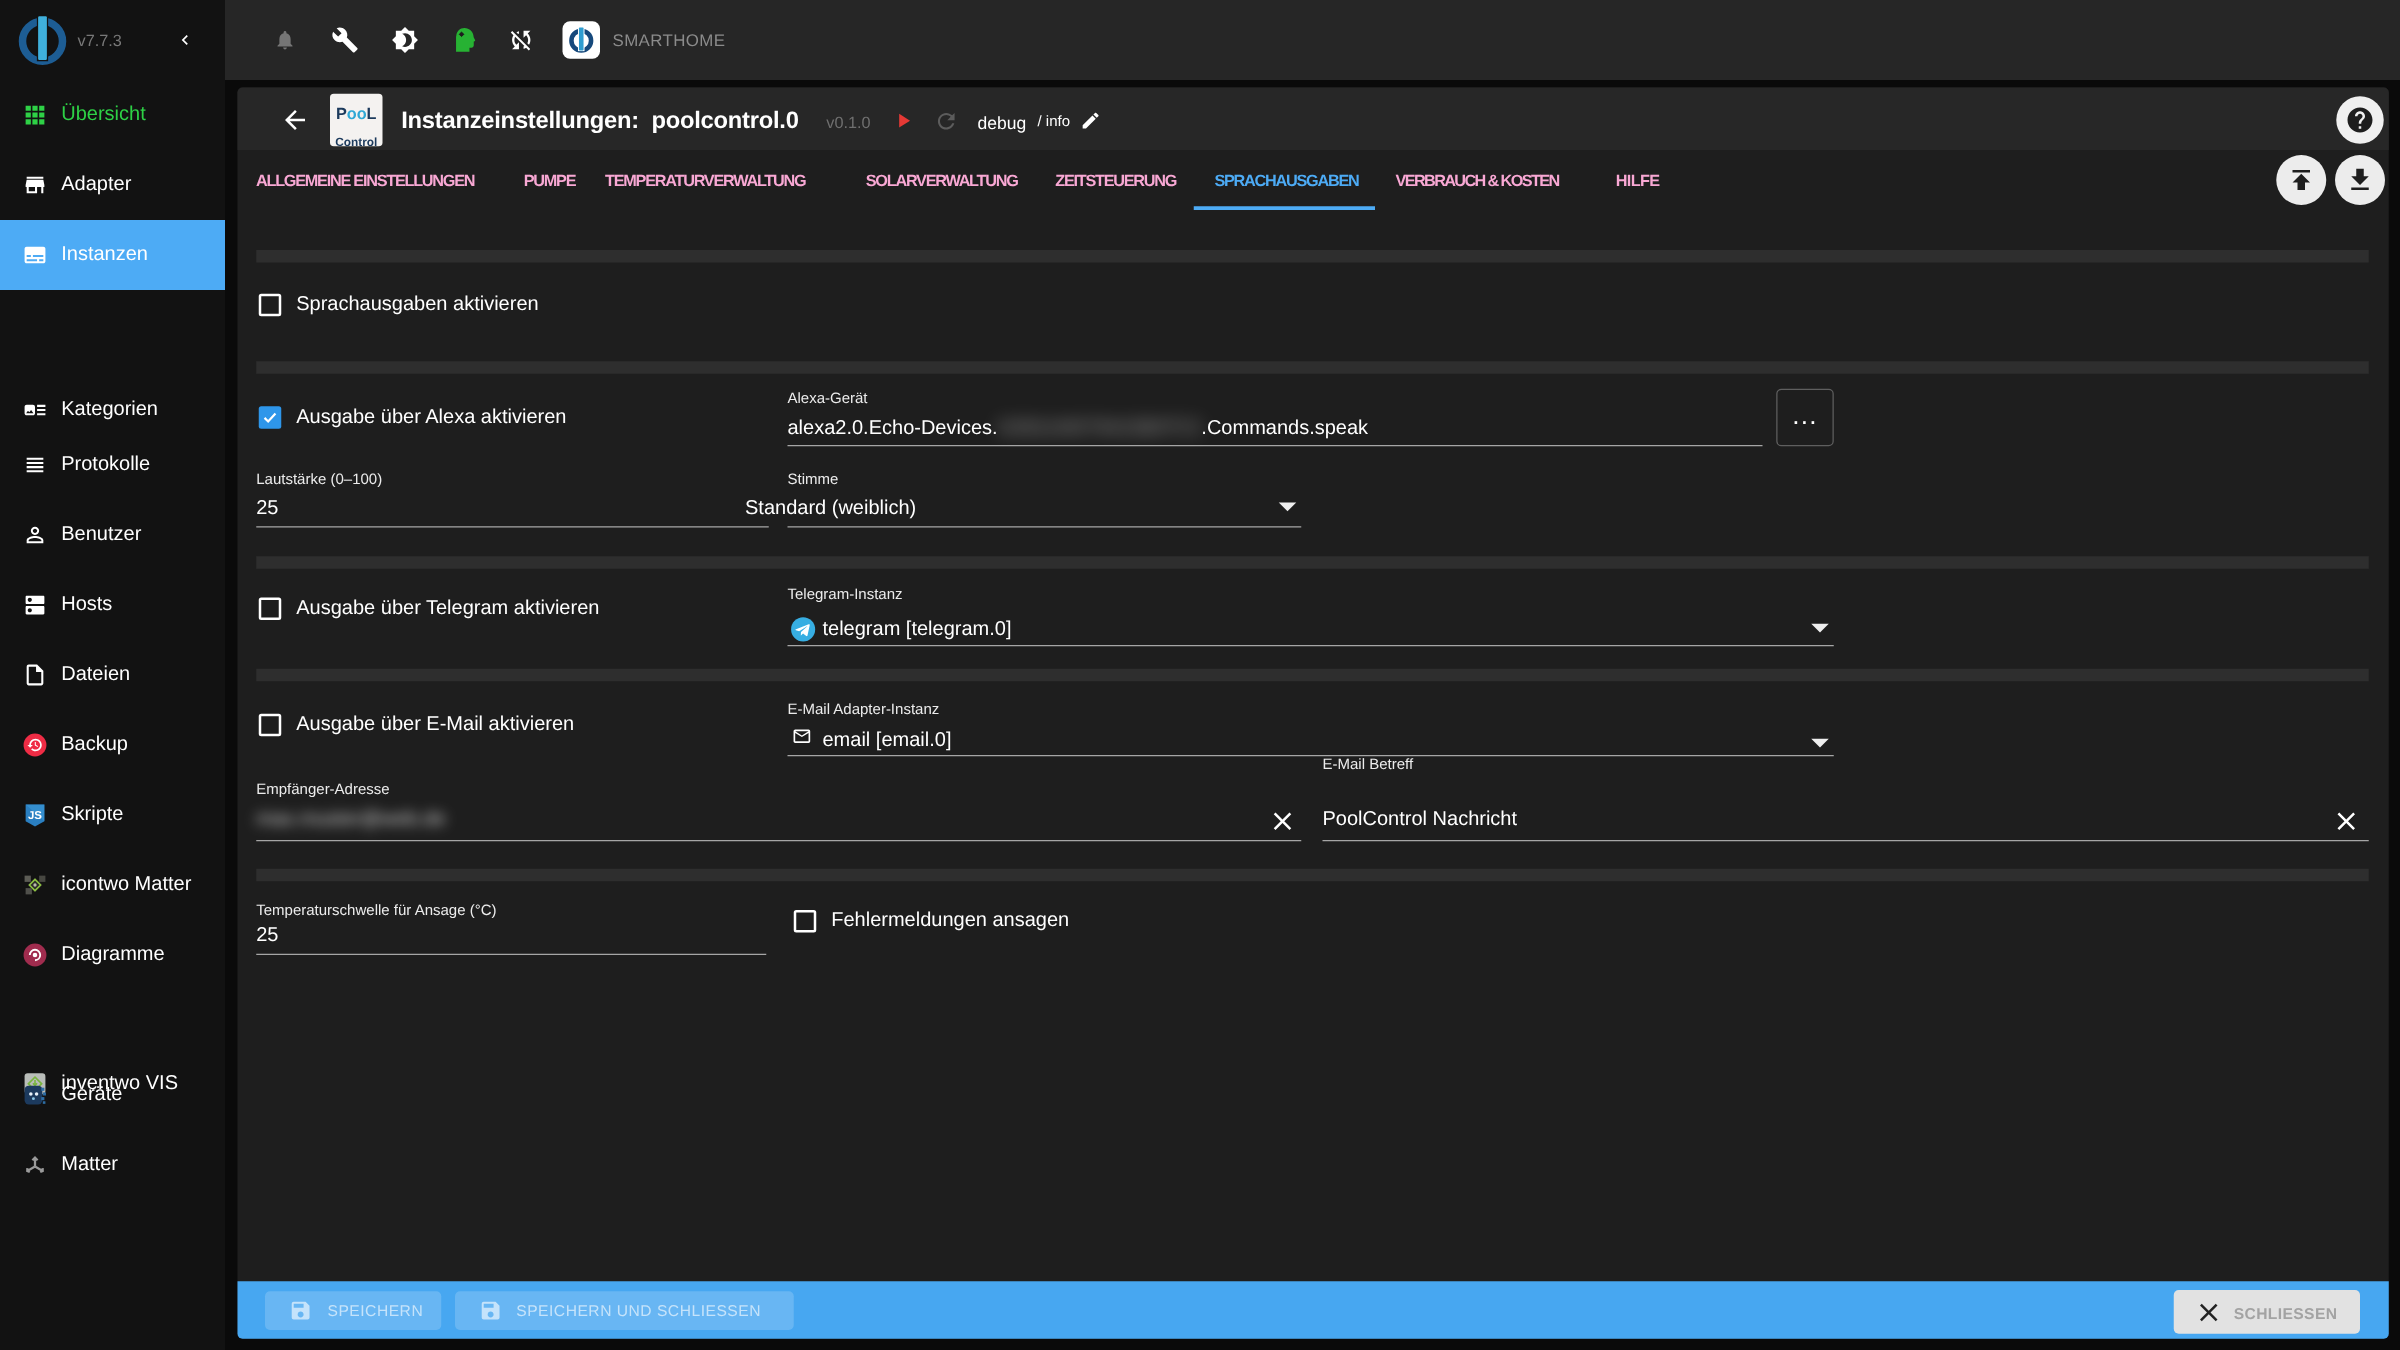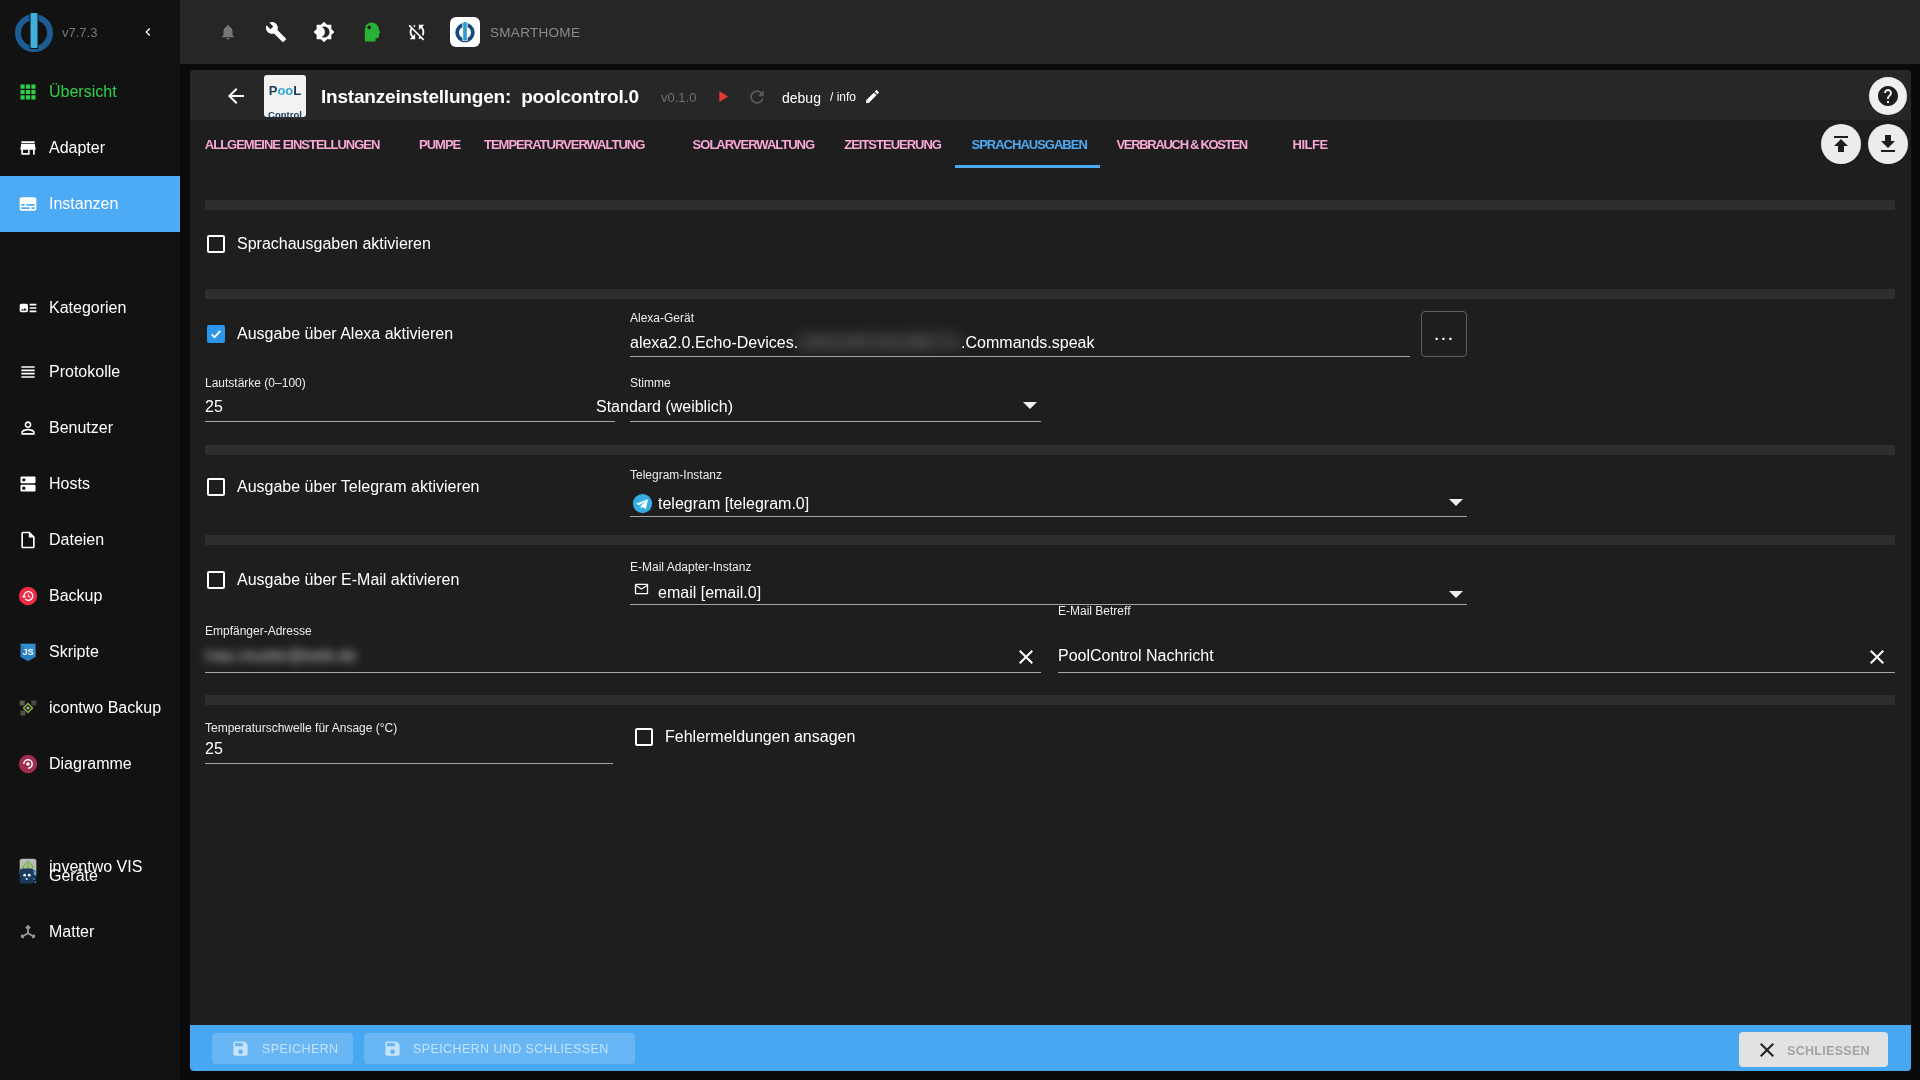--- a/index.html
+++ b/index.html
@@ -53,21 +53,21 @@
         <path d="M20 4H4v2h16V4zm1 10v-2l-1-5H4l-1 5v2h1v6h10v-6h4v6h2v-6h1zm-9 4H6v-4h6v4z"></path>
       </svg>
     <span class="mi-txt">Adapter</span>
   </div>
   <div class="abs menuitem" style="top:176px;background:#4dabf5;">
     <svg class="mi-ico" viewBox="0 0 24 24" fill="#fff">
         <path d="M20 4H4c-1.1 0-2 .9-2 2v12c0 1.1.9 2 2 2h16c1.1 0 2-.9 2-2V6c0-1.1-.9-2-2-2zM4 12h4v2H4v-2zm10 6H4v-2h10v2zm6 0h-4v-2h4v2zm0-4H10v-2h10v2z"></path>
       </svg>
     <span class="mi-txt">Instanzen</span>
   </div>
-  <div class="abs menuitem" style="top:280px;padding-left:20px;">
+  <div class="abs menuitem" style="top:300px;padding-left:20px;">
     <svg class="mi-ico" viewBox="0 0 24 24" fill="#fff">
         <path d="M22 13h-8v-2h8v2zm0-6h-8v2h8V7zm-8 10h8v-2h-8v2zm-2-8v6c0 1.1-.9 2-2 2H4c-1.1 0-2-.9-2-2V9c0-1.1.9-2 2-2h6c1.1 0 2 .9 2 2zm-1.5 6-2.25-3-1.75 2.26-1.25-1.51L3.5 15h7z"></path>
       </svg>
     <span class="mi-txt">Kategorien</span>
   </div>
   <div class="abs menuitem" style="top:344px;">
     <svg class="mi-ico" viewBox="0 0 24 24" fill="#fff">
         <path d="M4 15h16v-2H4v2zm0 4h16v-2H4v2zm0-8h16V9H4v2zm0-6v2h16V5H4z"></path>
       </svg>
     <span class="mi-txt">Protokolle</span>
@@ -107,21 +107,21 @@
   </div>
   <div class="abs menuitem" style="top:680px;">
     <svg class="mi-ico" viewBox="0 0 24 24">
       <rect x="2" y="3" width="6" height="6" fill="#6f6f66" opacity="0.8"></rect>
       <rect x="16" y="3" width="6" height="6" fill="#55554d" opacity="0.8"></rect>
       <rect x="3" y="15" width="6" height="6" fill="#60605a" opacity="0.8"></rect>
       <rect x="7" y="7" width="10" height="10" fill="#2c2c28" transform="rotate(45 12 12)"></rect>
       <rect x="8.2" y="8.2" width="7.6" height="7.6" fill="none" stroke="#8fc641" stroke-width="1.4" transform="rotate(45 12 12)"></rect>
       <circle cx="12" cy="12" r="1.6" fill="#b9b9ad"></circle>
     </svg>
-    <span class="mi-txt">icontwo Backup</span>
+    <span class="mi-txt">icontwo Matter</span>
   </div>
   <div class="abs menuitem" style="top:736px;">
     <svg class="mi-ico" viewBox="0 0 24 24">
       <circle cx="12" cy="12" r="11" fill="#a02c4e"></circle>
       <path d="M7 12a5 5 0 0 1 10 0c0 2.8-2.2 5-5 5" fill="none" stroke="#fff" stroke-width="1.8"></path>
       <circle cx="12" cy="12" r="2.2" fill="#fff"></circle>
     </svg>
     <span class="mi-txt">Diagramme</span>
   </div>
   <div class="abs menuitem" style="top:839px;padding-left:44px;">

